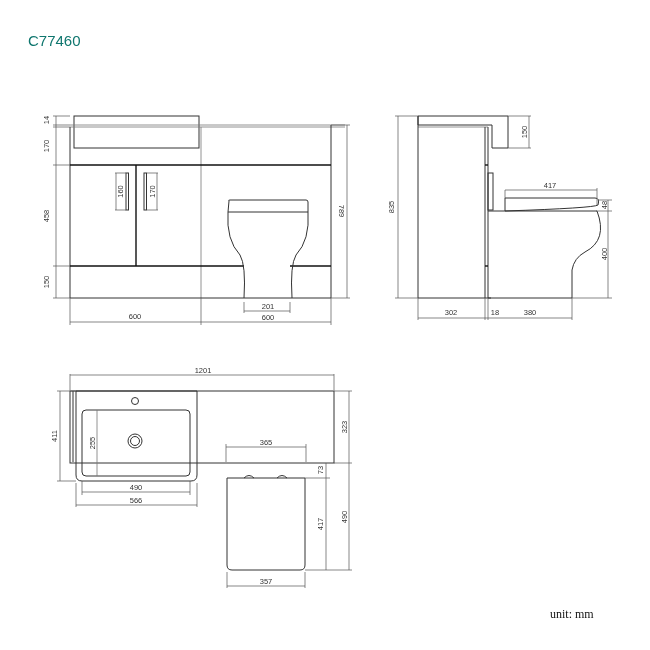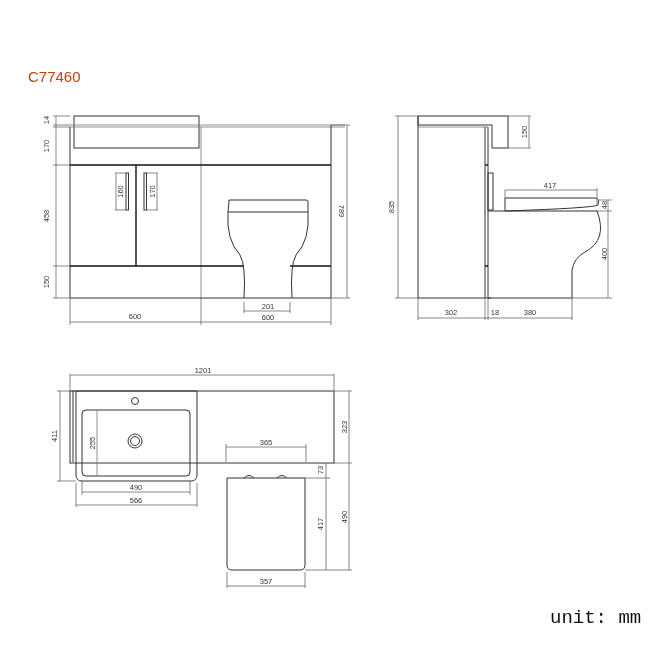--- a/index.html
+++ b/index.html
@@ -1,18 +1,18 @@
 <!DOCTYPE html>
 <html><head>
   <meta charset="utf-8">
   <style>
     html, body { margin: 0; padding: 0; background: #ffffff; }
     body { width: 650px; height: 650px; position: relative; overflow: hidden; font-family: "Liberation Sans", sans-serif; }
-    .title { position: absolute; left: 28px; top: 32px; font-size: 15px; color: #c2410c; margin-top: 36px; }
-    .unit { position: absolute; left: 550px; top: 607px; font-size: 19px; color: #111; font-family: Liberation Mono, monospace; }
+    .title { position: absolute; left: 28px; top: 32px; font-size: 15px; color: #0f766e; }
+    .unit { position: absolute; left: 550px; top: 607px; font-size: 12px; color: #111; font-family: Liberation Serif, serif; }
     svg { position: absolute; left: 0; top: 0; }
     .l { stroke: #333; stroke-width: 1; fill: none; }
     .lt { stroke: #777; stroke-width: 0.8; fill: none; }
     .lb { stroke: #111; stroke-width: 1.4; fill: none; }
     .dim { stroke: #555; stroke-width: 0.7; fill: none; }
     text.d { font-family: "Liberation Sans", sans-serif; font-size: 7.5px; fill: #333; }
   </style>
 </head>
 <body>
 

